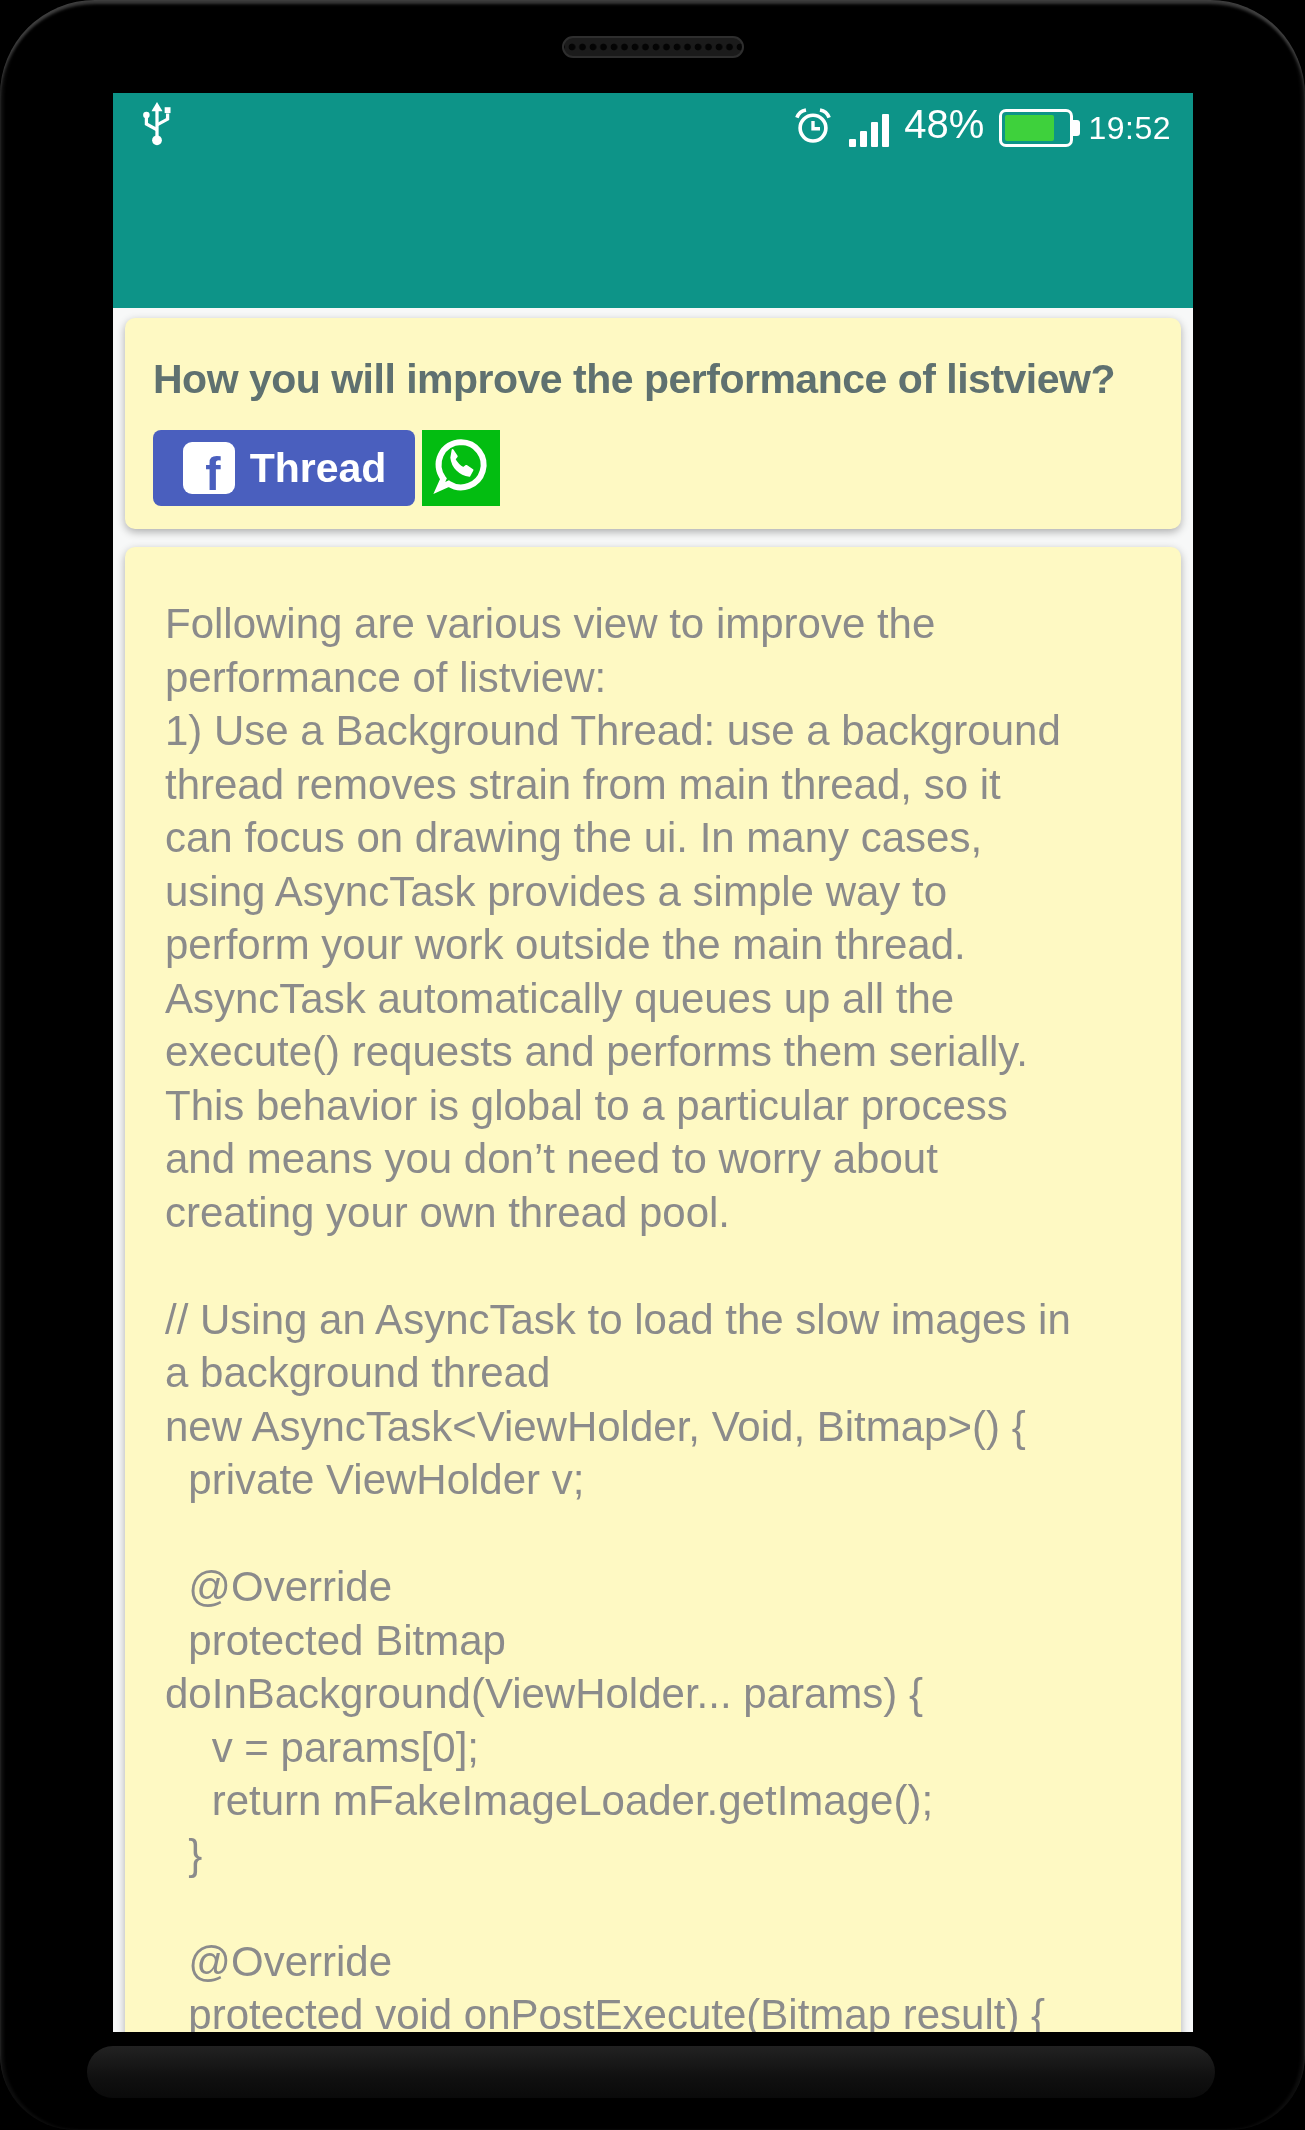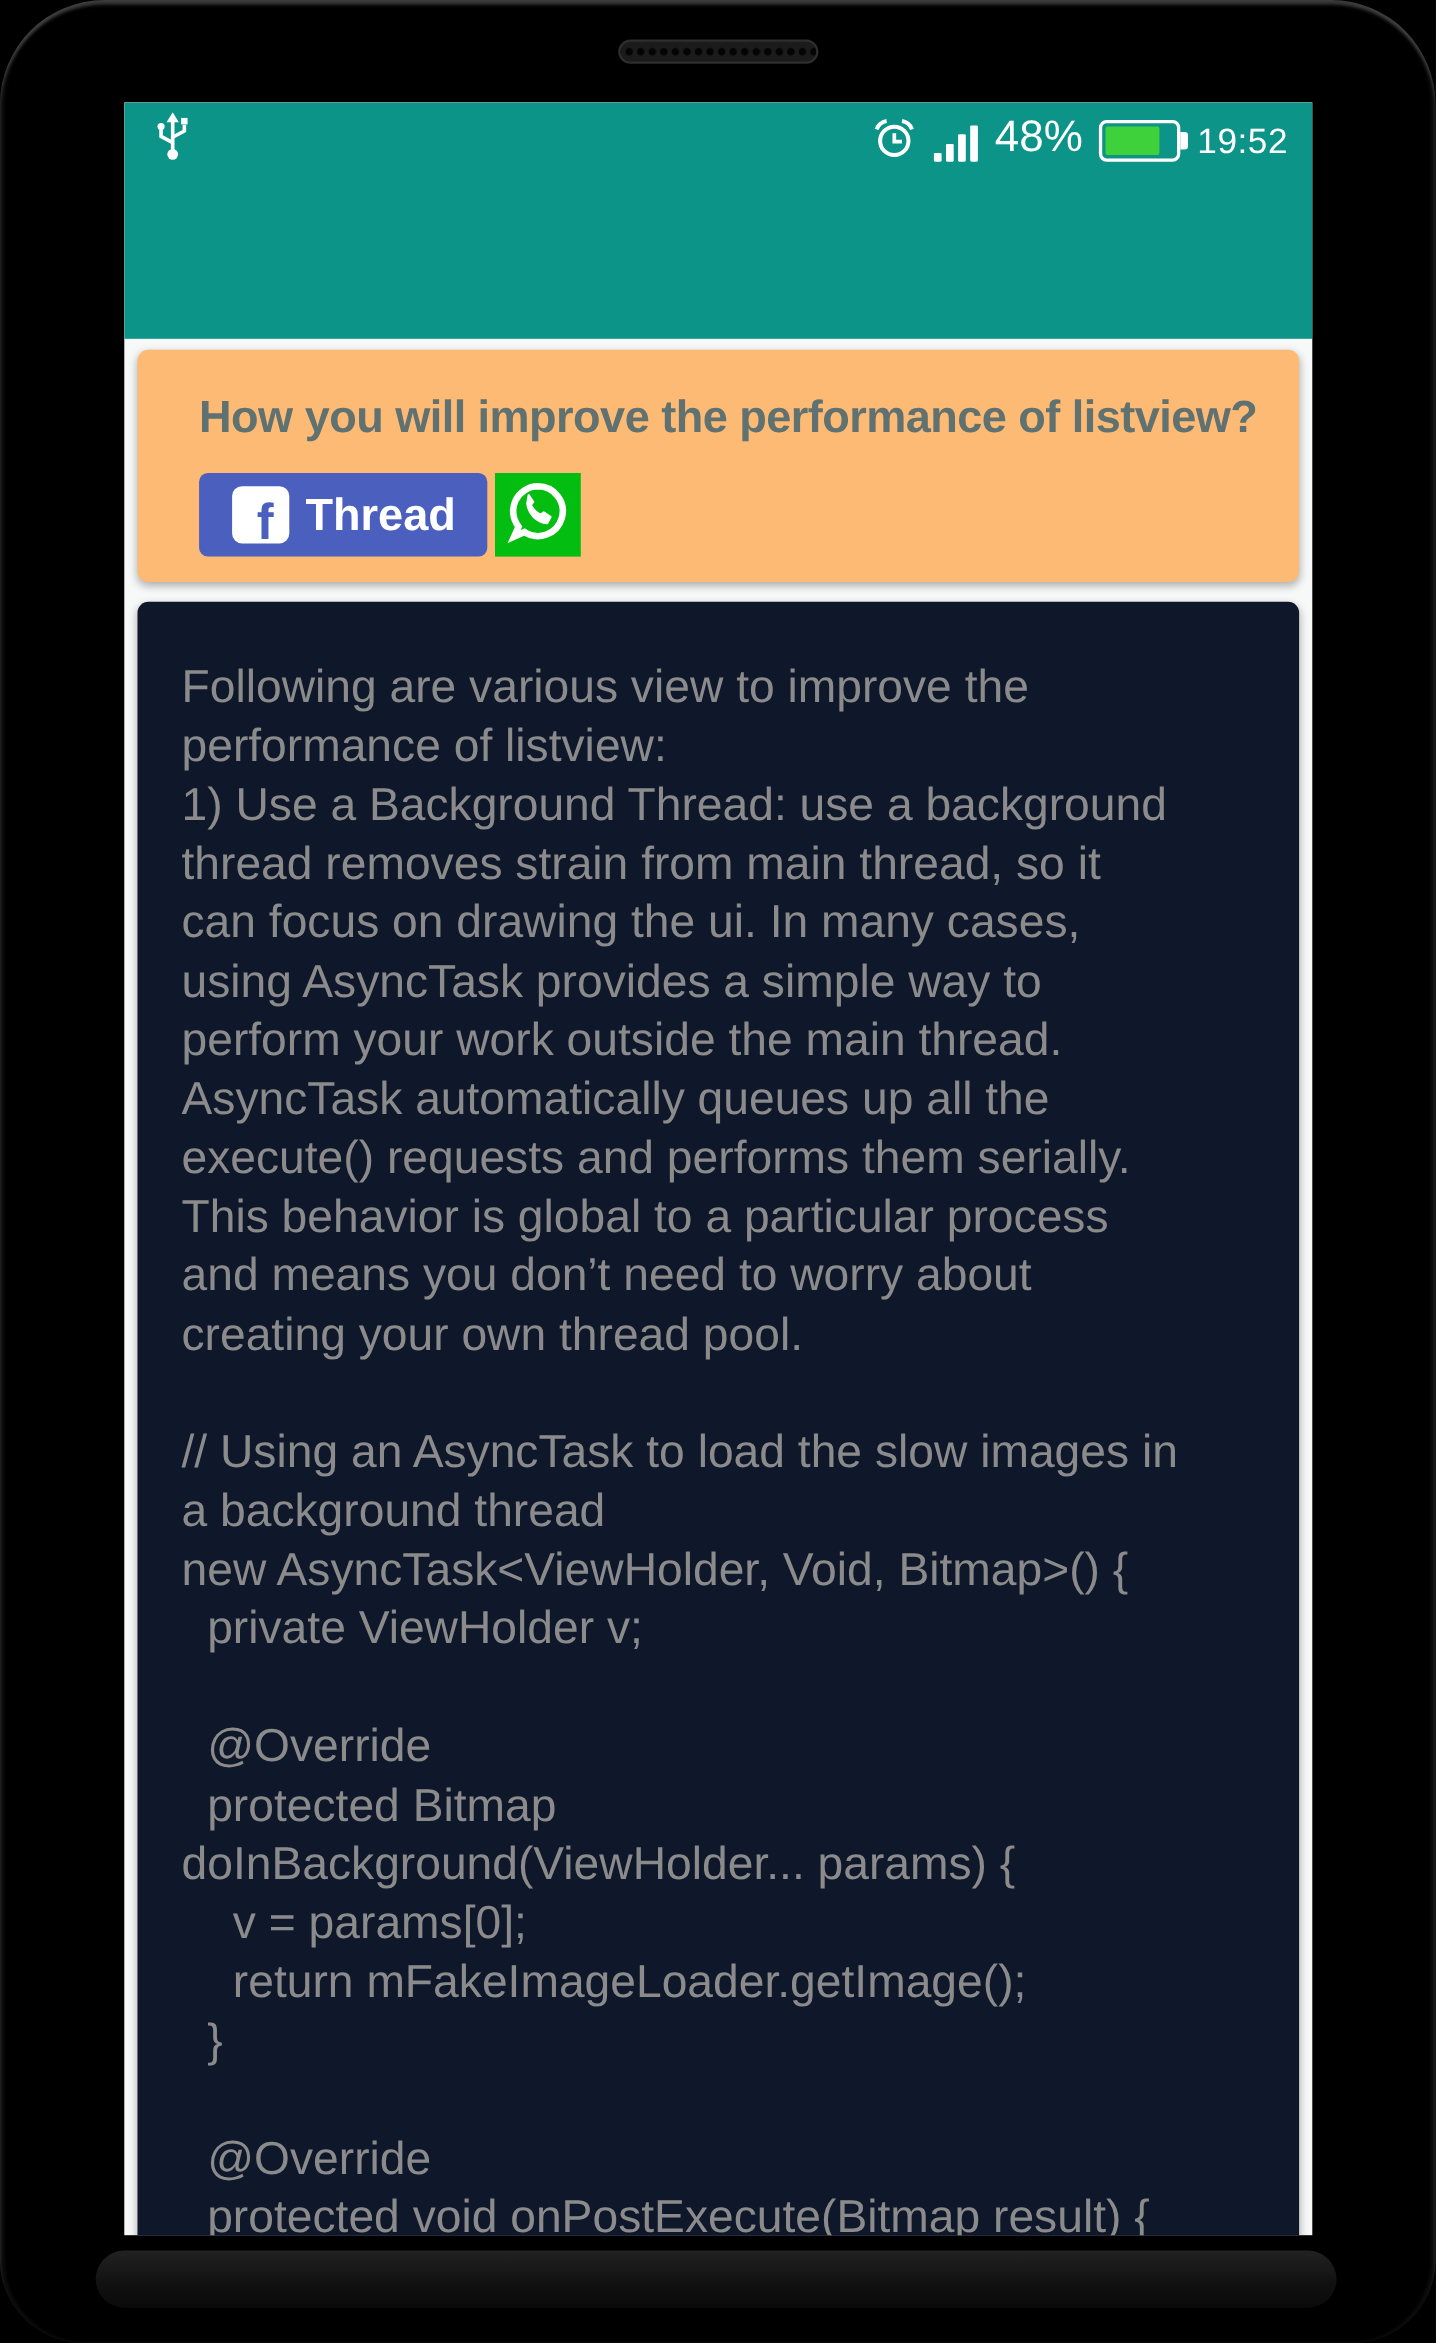--- a/index.html
+++ b/index.html
@@ -54,31 +54,31 @@
 
   
   .appbar { height: 153px; display: flex; align-items: center; padding: 0 46px 10px 50px; }
   .back-btn { width: 62px; height: 62px; display: flex; align-items: center; justify-content: center; cursor: pointer; }
   .appbar-title { margin-left: 80px; font-size: 58px; font-weight: bold; color: #0d2b27; letter-spacing: 0.5px; }
   .appbar .spacer { flex: 1; }
   .share-btn { width: 66px; height: 66px; display: flex; align-items: center; justify-content: center; cursor: pointer; }
 
   
   .card { margin: 0 12px; border-radius: 10px; box-shadow: 0 3px 8px rgba(0,0,0,0.30); }
-  .question-card { margin-top: 10px; height: 211px; background: #fdba74; padding: 38px 40px 0 56px; }
+  .question-card { margin-top: 10px; height: 211px; background: #fef9c3; padding: 38px 40px 0 28px; }
   .question-title { font-size: 41px; font-weight: bold; color: #5f7170; letter-spacing: -0.5px; white-space: nowrap; }
   .share-row { display: flex; align-items: stretch; margin-top: 27px; height: 76px; }
   .fb-button { width: 262px; background: #4a5fbe; border-radius: 8px; display: flex; align-items: center; padding-left: 30px; cursor: pointer; }
   .fb-badge { width: 52px; height: 52px; background: #fff; border-radius: 9px; display: flex; align-items: flex-end; justify-content: center; overflow: hidden; }
   .fb-badge span { font-size: 46px; font-weight: bold; color: #4a5fbe; line-height: 40px; margin-right: -8px; }
   .fb-label { flex: 1; text-align: center; color: #fff; font-size: 41px; font-weight: bold; padding-right: 14px; }
   .wa-button { width: 78px; margin-left: 7px; background: #03bd11; display: flex; align-items: center; justify-content: center; cursor: pointer; }
 
   
-  .answer-card { margin-top: 18px; height: 1560px; background: #0f172a; padding: 50px 40px; }
+  .answer-card { margin-top: 18px; height: 1560px; background: #fef9c3; padding: 50px 40px; }
   .answer-text { font-size: 42px; line-height: 53.5px; color: #8b8b8b; white-space: pre-wrap; }
 
   
   .bottom-bar {
     position: absolute; left: 87px; top: 2046px; width: 1128px; height: 52px;
     border-radius: 26px;
     background: linear-gradient(#222 0%, #101010 60%, #0a0a0a 100%);
   }
 </style>
 </head>

